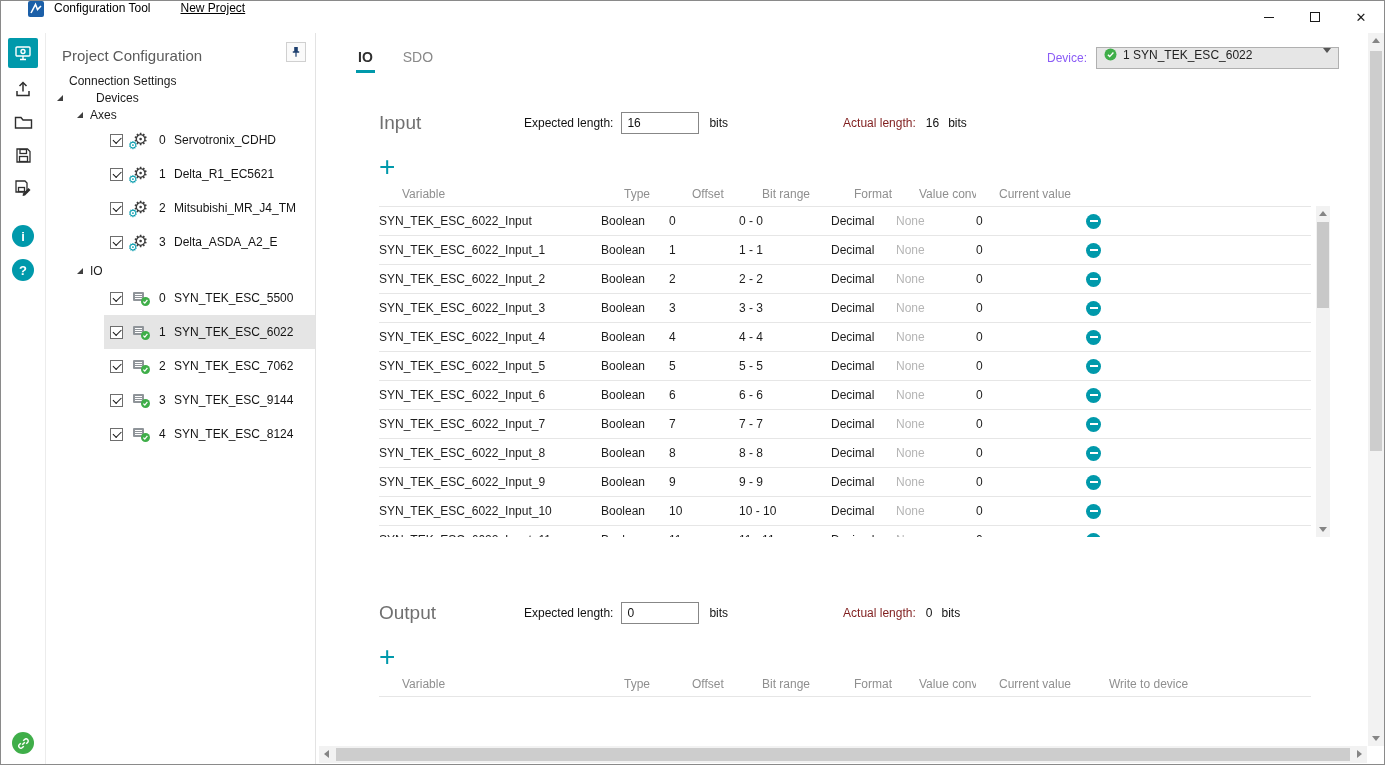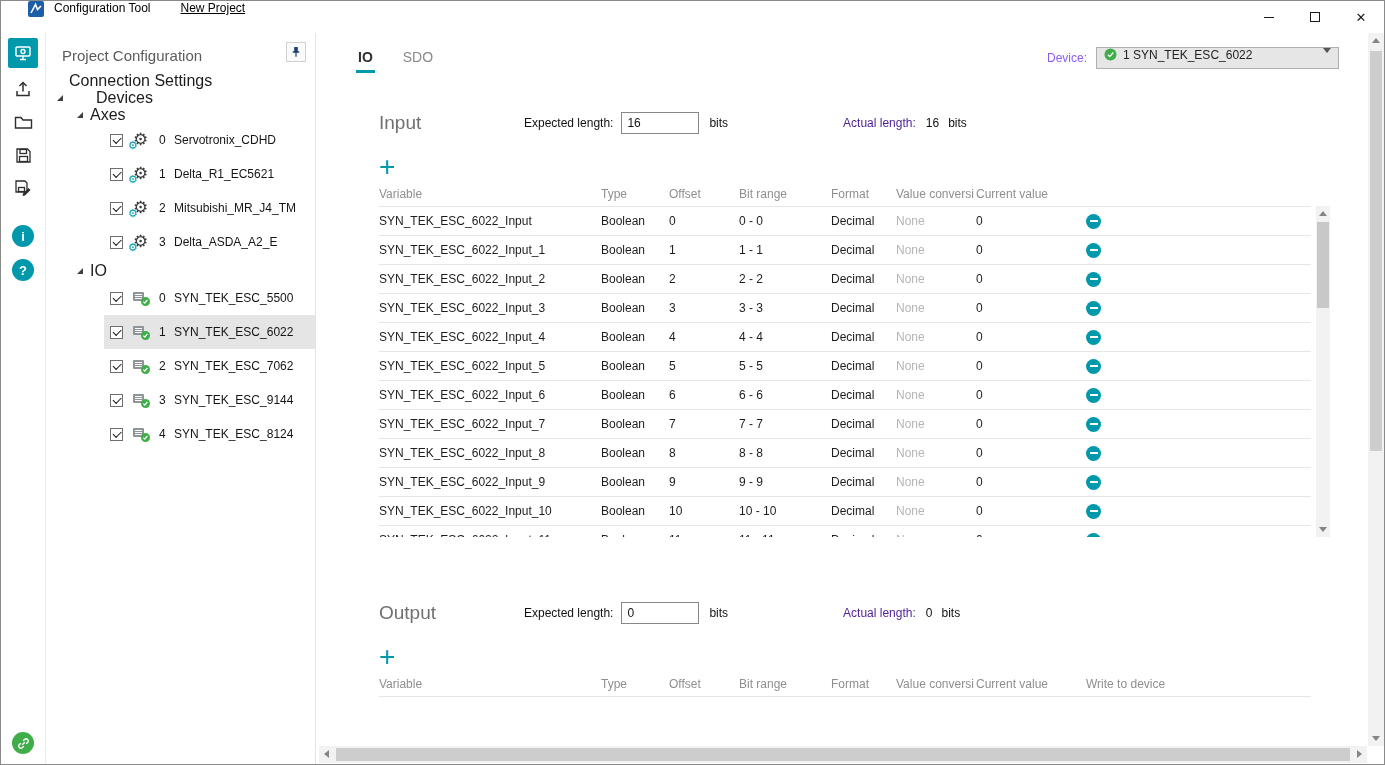--- a/index.html
+++ b/index.html
@@ -31,21 +31,21 @@
   .tool-btn.active{background:var(--accent);border-radius:2px;width:30px;height:30px;margin-bottom:5px;color:#fff;}
   .round-btn{width:22px;height:22px;border-radius:50%;background:var(--accent);color:#fff;display:flex;align-items:center;justify-content:center;font-size:13px;font-weight:bold;margin:6px 0;cursor:pointer;}
   .round-btn.first{margin-top:20px;}
   .round-btn.connect{background:var(--green);margin-top:auto;margin-bottom:10px;}
 
   
   .tree-panel{width:270px;flex:0 0 270px;border-right:1px solid #e3e3e3;position:relative;background:#fff;}
   .tree-title{display:block;font-size:15px;color:#5b5b5b;padding:14px 0 6px 16px;}
   .pin-btn{position:absolute;top:9px;right:9px;width:20px;height:20px;border:1px solid #d0d0d0;background:#fafafa;display:flex;align-items:center;justify-content:center;cursor:pointer;}
   .tree{margin-top:2px;}
-  .tree-node{height:17px;display:flex;align-items:center;font-size:16px;color:#1c1c1c;cursor:default;text-align:right;}
+  .tree-node{height:17px;display:flex;align-items:center;font-size:12px;color:#1c1c1c;cursor:default;text-align:right;}
   .tn-cs{padding-left:23px;}
   .tn-devices{padding-left:11px;gap:26px;}
   .tn-axes{padding-left:31px;}
   .tn-io{padding-left:31px;margin-top:3px;margin-bottom:2px;}
   .expander{width:0;height:0;border-left:6px solid transparent;border-bottom:6px solid #404040;margin-right:7px;display:inline-block;}
   .tree-item{height:34px;display:flex;align-items:center;margin-left:58px;padding-left:6px;gap:8px;font-size:12px;color:#141414;cursor:default;}
   .tree-item.selected{background:var(--selection);}
   .checkbox{width:13px;height:13px;border:1px solid #6e6e6e;background:#fff;position:relative;flex:0 0 13px;cursor:pointer;}
   .checkbox::after{content:"";position:absolute;left:2px;top:2.5px;width:7px;height:3.5px;border-left:1.6px solid #1a1a1a;border-bottom:1.6px solid #1a1a1a;transform:rotate(-45deg);}
   .gear-icon{position:relative;width:20px;height:20px;flex:0 0 20px;}
@@ -67,29 +67,29 @@
   .chevron{margin-left:auto;width:0;height:0;border-left:4px solid transparent;border-right:4px solid transparent;border-top:5px solid #555;}
 
   .section{margin-left:63px;margin-right:38px;}
   .section-input{margin-top:38px;}
   .section-output{margin-top:64px;}
   .section-head{display:flex;align-items:center;height:24px;}
   .section-title{width:145px;font-size:19px;color:#707070;font-weight:400;}
   .len-label{font-size:12px;color:#111;}
   .len-input{width:78px;height:22px;border:1px solid #878787;font-size:12px;padding:2px 5px;margin-left:8px;font-family:inherit;color:#111;}
   .len-units{font-size:12px;color:#111;margin-left:10px;}
-  .actual-label{font-size:12px;color:#4c1d95;margin-left:115px;}
+  .actual-label{font-size:12px;color:#7f1d1d;margin-left:115px;}
   .actual-value{font-size:12px;color:#111;margin-left:10px;}
   .actual-units{font-size:12px;color:#111;margin-left:9px;}
   .add-btn{color:var(--accent);font-size:28px;font-weight:400;line-height:27px;margin:18px 0 2px 0;width:26px;cursor:pointer;}
 
   .table{position:relative;margin-top:2px;padding-right:19px;}
   .t-head,.t-row{display:grid;grid-template-columns:222px 68px 70px 92px 65px 80px 110px 40px 1fr;align-items:center;}
   .t-head{height:24px;font-size:12px;color:#8f8f8f;}
-  .t-head span{white-space:nowrap;overflow:hidden;}
+  .t-head span{white-space:nowrap;overflow:hidden;margin-left:23px;}
   .col-write{grid-column:8 / 10;}
   .t-body{height:331px;overflow:hidden;border-top:1px solid #e6e6e6;}
   .t-body.empty{height:auto;min-height:2px;}
   .t-row{height:29px;border-bottom:1px solid #e6e6e6;font-size:12px;color:#1d1d1d;}
   .cell{white-space:nowrap;overflow:hidden;}
   .cell.muted{color:#b5b5b5;}
   .minus-btn{width:15px;height:15px;border-radius:50%;background:var(--accent);position:relative;display:inline-block;cursor:pointer;vertical-align:middle;}
   .minus-btn::after{content:"";position:absolute;left:3.5px;top:6.5px;width:8px;height:2px;background:#fff;}
 
   

